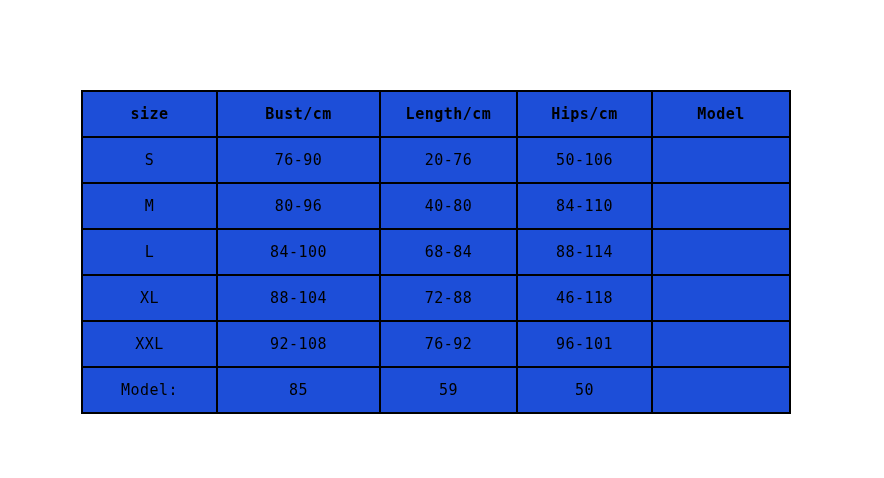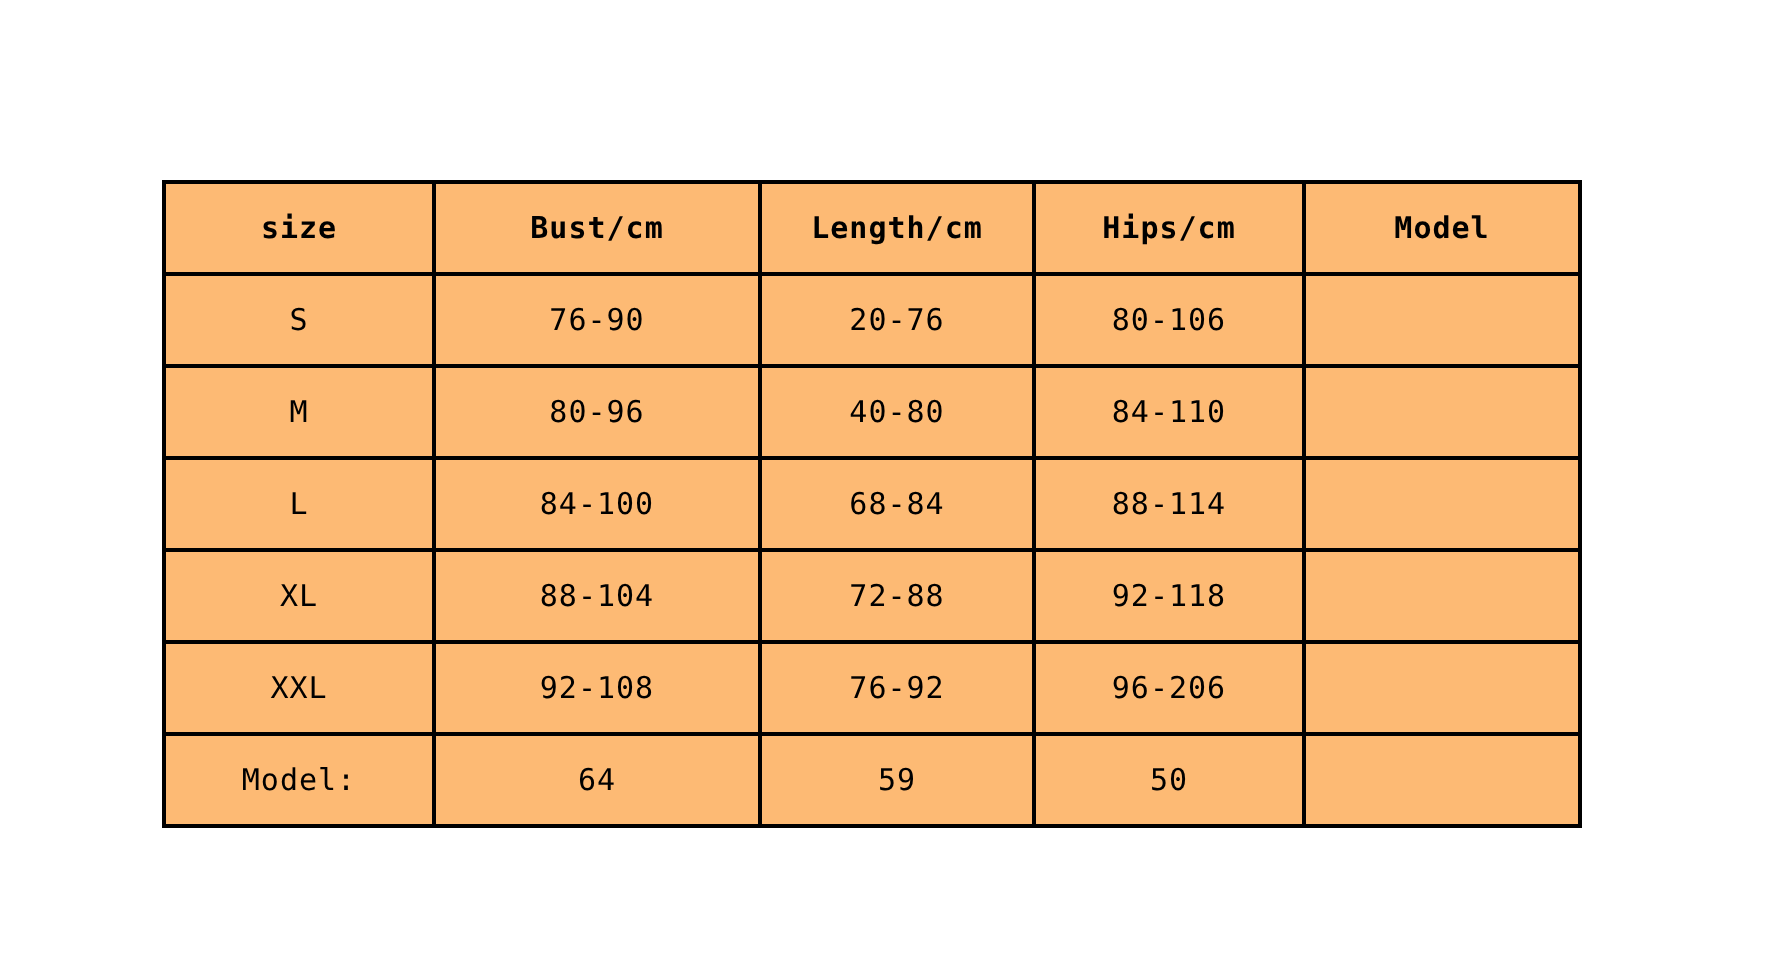--- a/index.html
+++ b/index.html
@@ -16,21 +16,21 @@
   }
 
   #size-chart-table {
     position: absolute;
     left: 81px;
     top: 90px;
     width: 708px;
     height: 309px;
     border-collapse: collapse;
     table-layout: fixed;
-    background: #fdba74;
+    background: #1d4ed8;
   }
 
   #size-chart-table th,
   #size-chart-table td {
     border: 2px solid #000000;
     text-align: center;
     vertical-align: middle;
     color: #000000;
     padding: 0;
     height: 44px;
@@ -76,52 +76,52 @@
       <th>Length/cm</th>
       <th>Hips/cm</th>
       <th>Model</th>
     </tr>
   </thead>
   <tbody>
     <tr>
       <td>S</td>
       <td>76-90</td>
       <td>20-76</td>
-      <td>80-106</td>
+      <td>50-106</td>
       <td class="cell-empty"></td>
     </tr>
     <tr>
       <td>M</td>
       <td>80-96</td>
       <td>40-80</td>
       <td>84-110</td>
       <td class="cell-empty"></td>
     </tr>
     <tr>
       <td>L</td>
       <td>84-100</td>
       <td>68-84</td>
       <td>88-114</td>
       <td class="cell-empty"></td>
     </tr>
     <tr>
       <td>XL</td>
       <td>88-104</td>
       <td>72-88</td>
-      <td>92-118</td>
+      <td>46-118</td>
       <td class="cell-empty"></td>
     </tr>
     <tr>
       <td>XXL</td>
       <td>92-108</td>
       <td>76-92</td>
-      <td>96-206</td>
+      <td>96-101</td>
       <td class="cell-empty"></td>
     </tr>
     <tr>
       <td>Model:</td>
-      <td>64</td>
+      <td>85</td>
       <td>59</td>
       <td>50</td>
       <td class="cell-empty"></td>
     </tr>
   </tbody>
 </table>
 
 </body></html>

